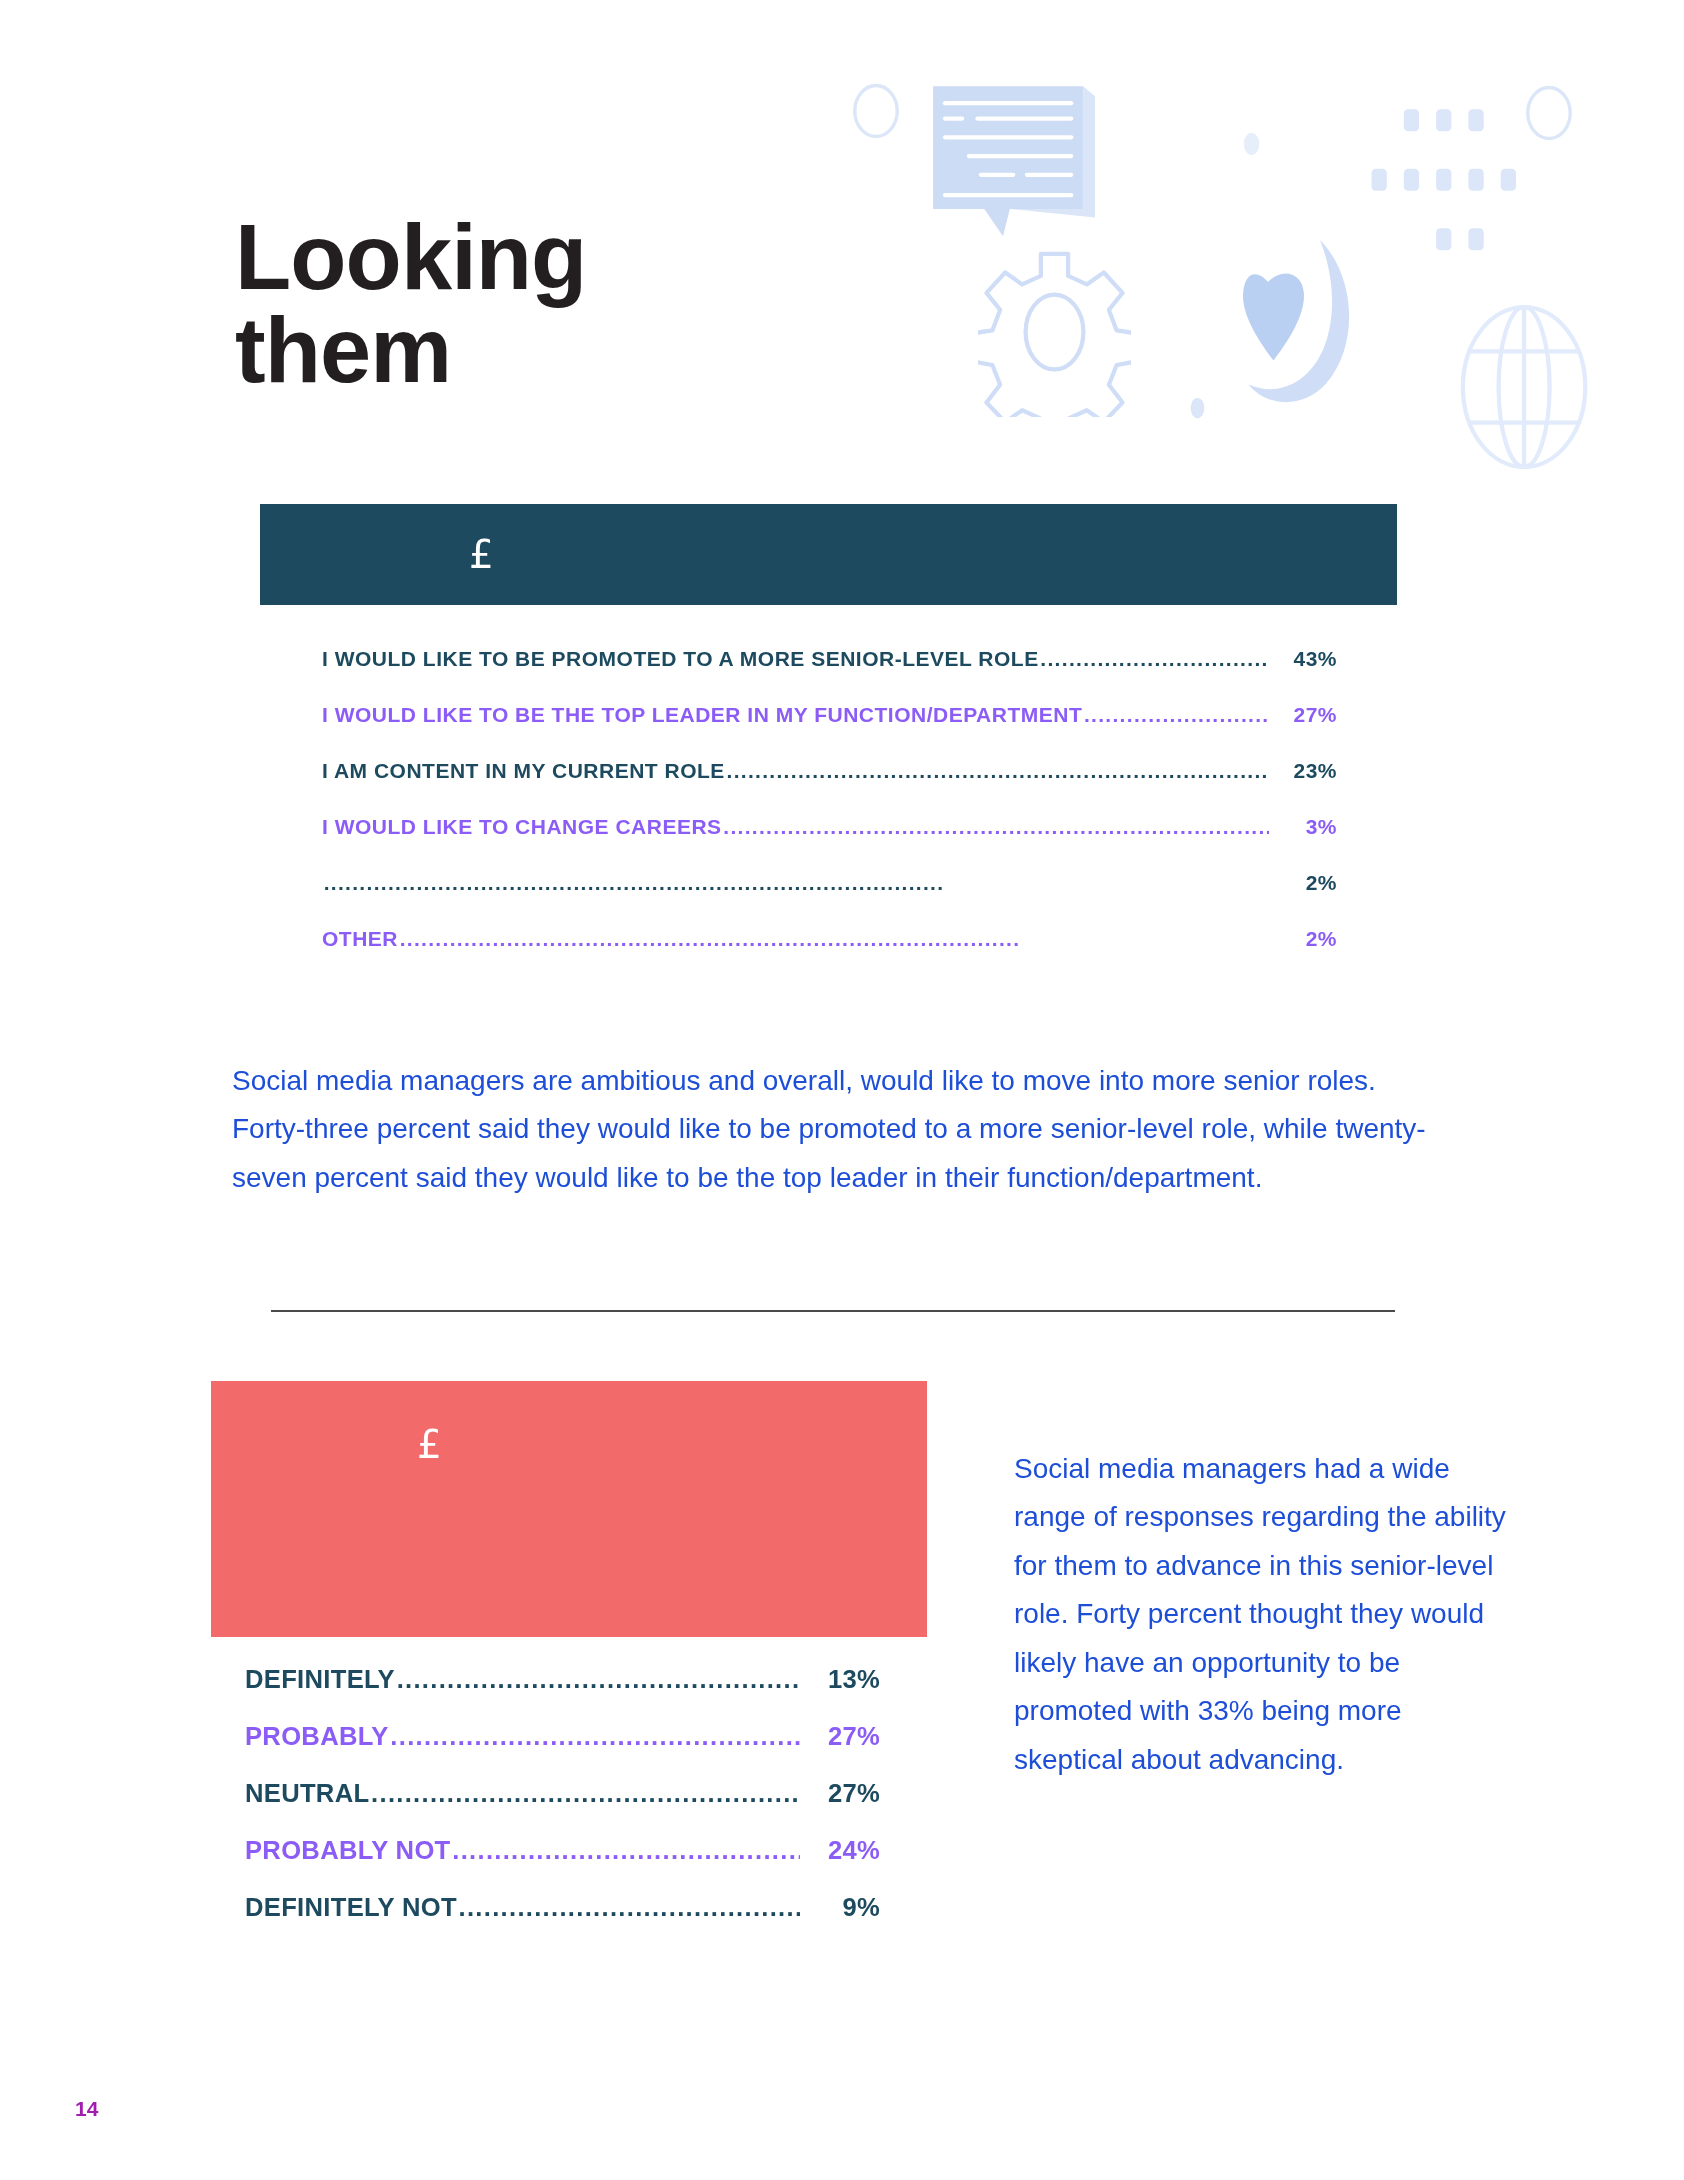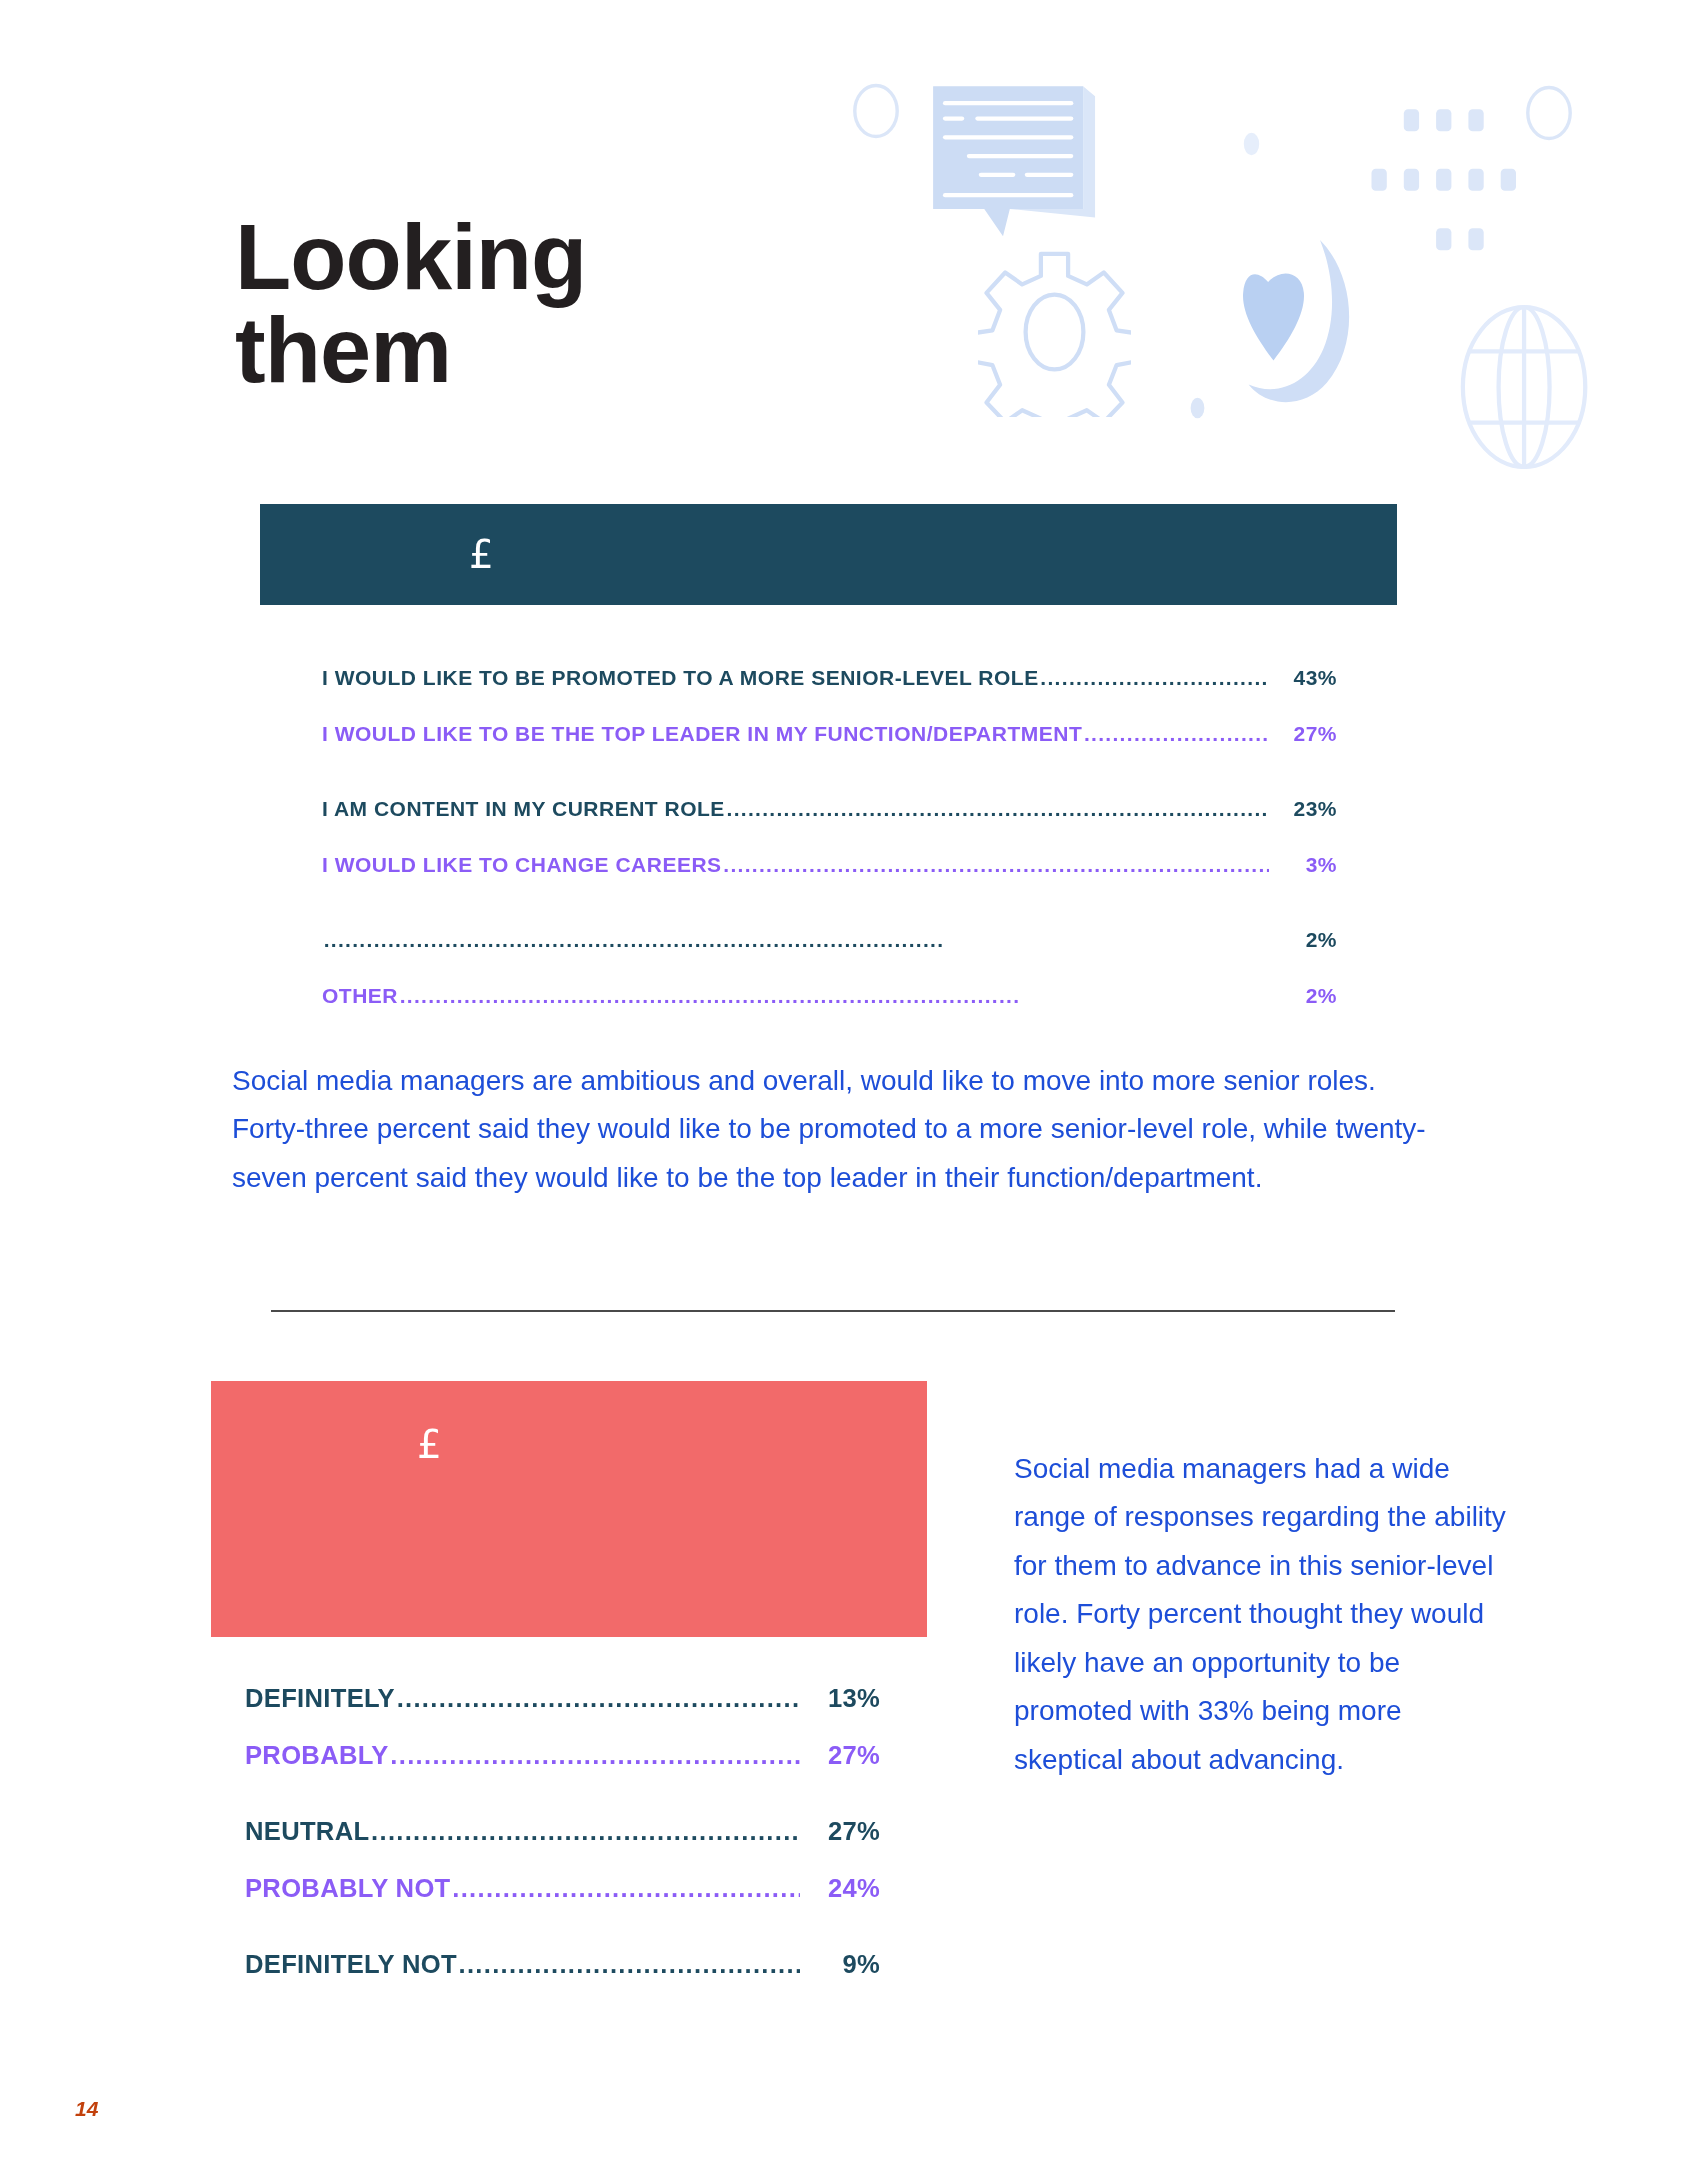--- a/index.html
+++ b/index.html
@@ -96,21 +96,21 @@
     font-size: 21px;
     letter-spacing: 0.5px;
     height: 56px;
   }
   .stat-list-secondary .stat-row {
     font-size: 25.6px;
     letter-spacing: 0.3px;
     height: 57px;
     justify-content: space-between;
   }
-  .stat-row.tone-teal { color: #1d4a5f; margin-top: 19px; }
+  .stat-row.tone-teal { color: #1d4a5f; }
   .stat-row.tone-red  { color: #8b5cf6; }
 
   .stat-label { white-space: nowrap; flex: 0 0 auto; }
   .stat-leader {
     flex: 1 1 auto;
     overflow: hidden;
     white-space: nowrap;
     margin: 0 1.7px;
     letter-spacing: 1.3px;
   }
@@ -151,22 +151,21 @@
     background: #4a4a4a;
   }
 
   
   .page-number {
     position: absolute;
     left: 75px;
     top: 2097px;
     font-size: 21px;
     font-weight: bold;
-    color: #c2410c;
-    font-style: italic;
+    color: #a21caf;
   }
 </style>
 </head>
 <body>
 
 <div class="deco-layer">
 
   <svg class="deco" style="left:852px; top:83px;" width="48" height="56" viewBox="0 0 56 66">
     <ellipse cx="28" cy="33" rx="25" ry="30" fill="none" stroke="#dbe6f8" stroke-width="4"></ellipse>
   </svg>

